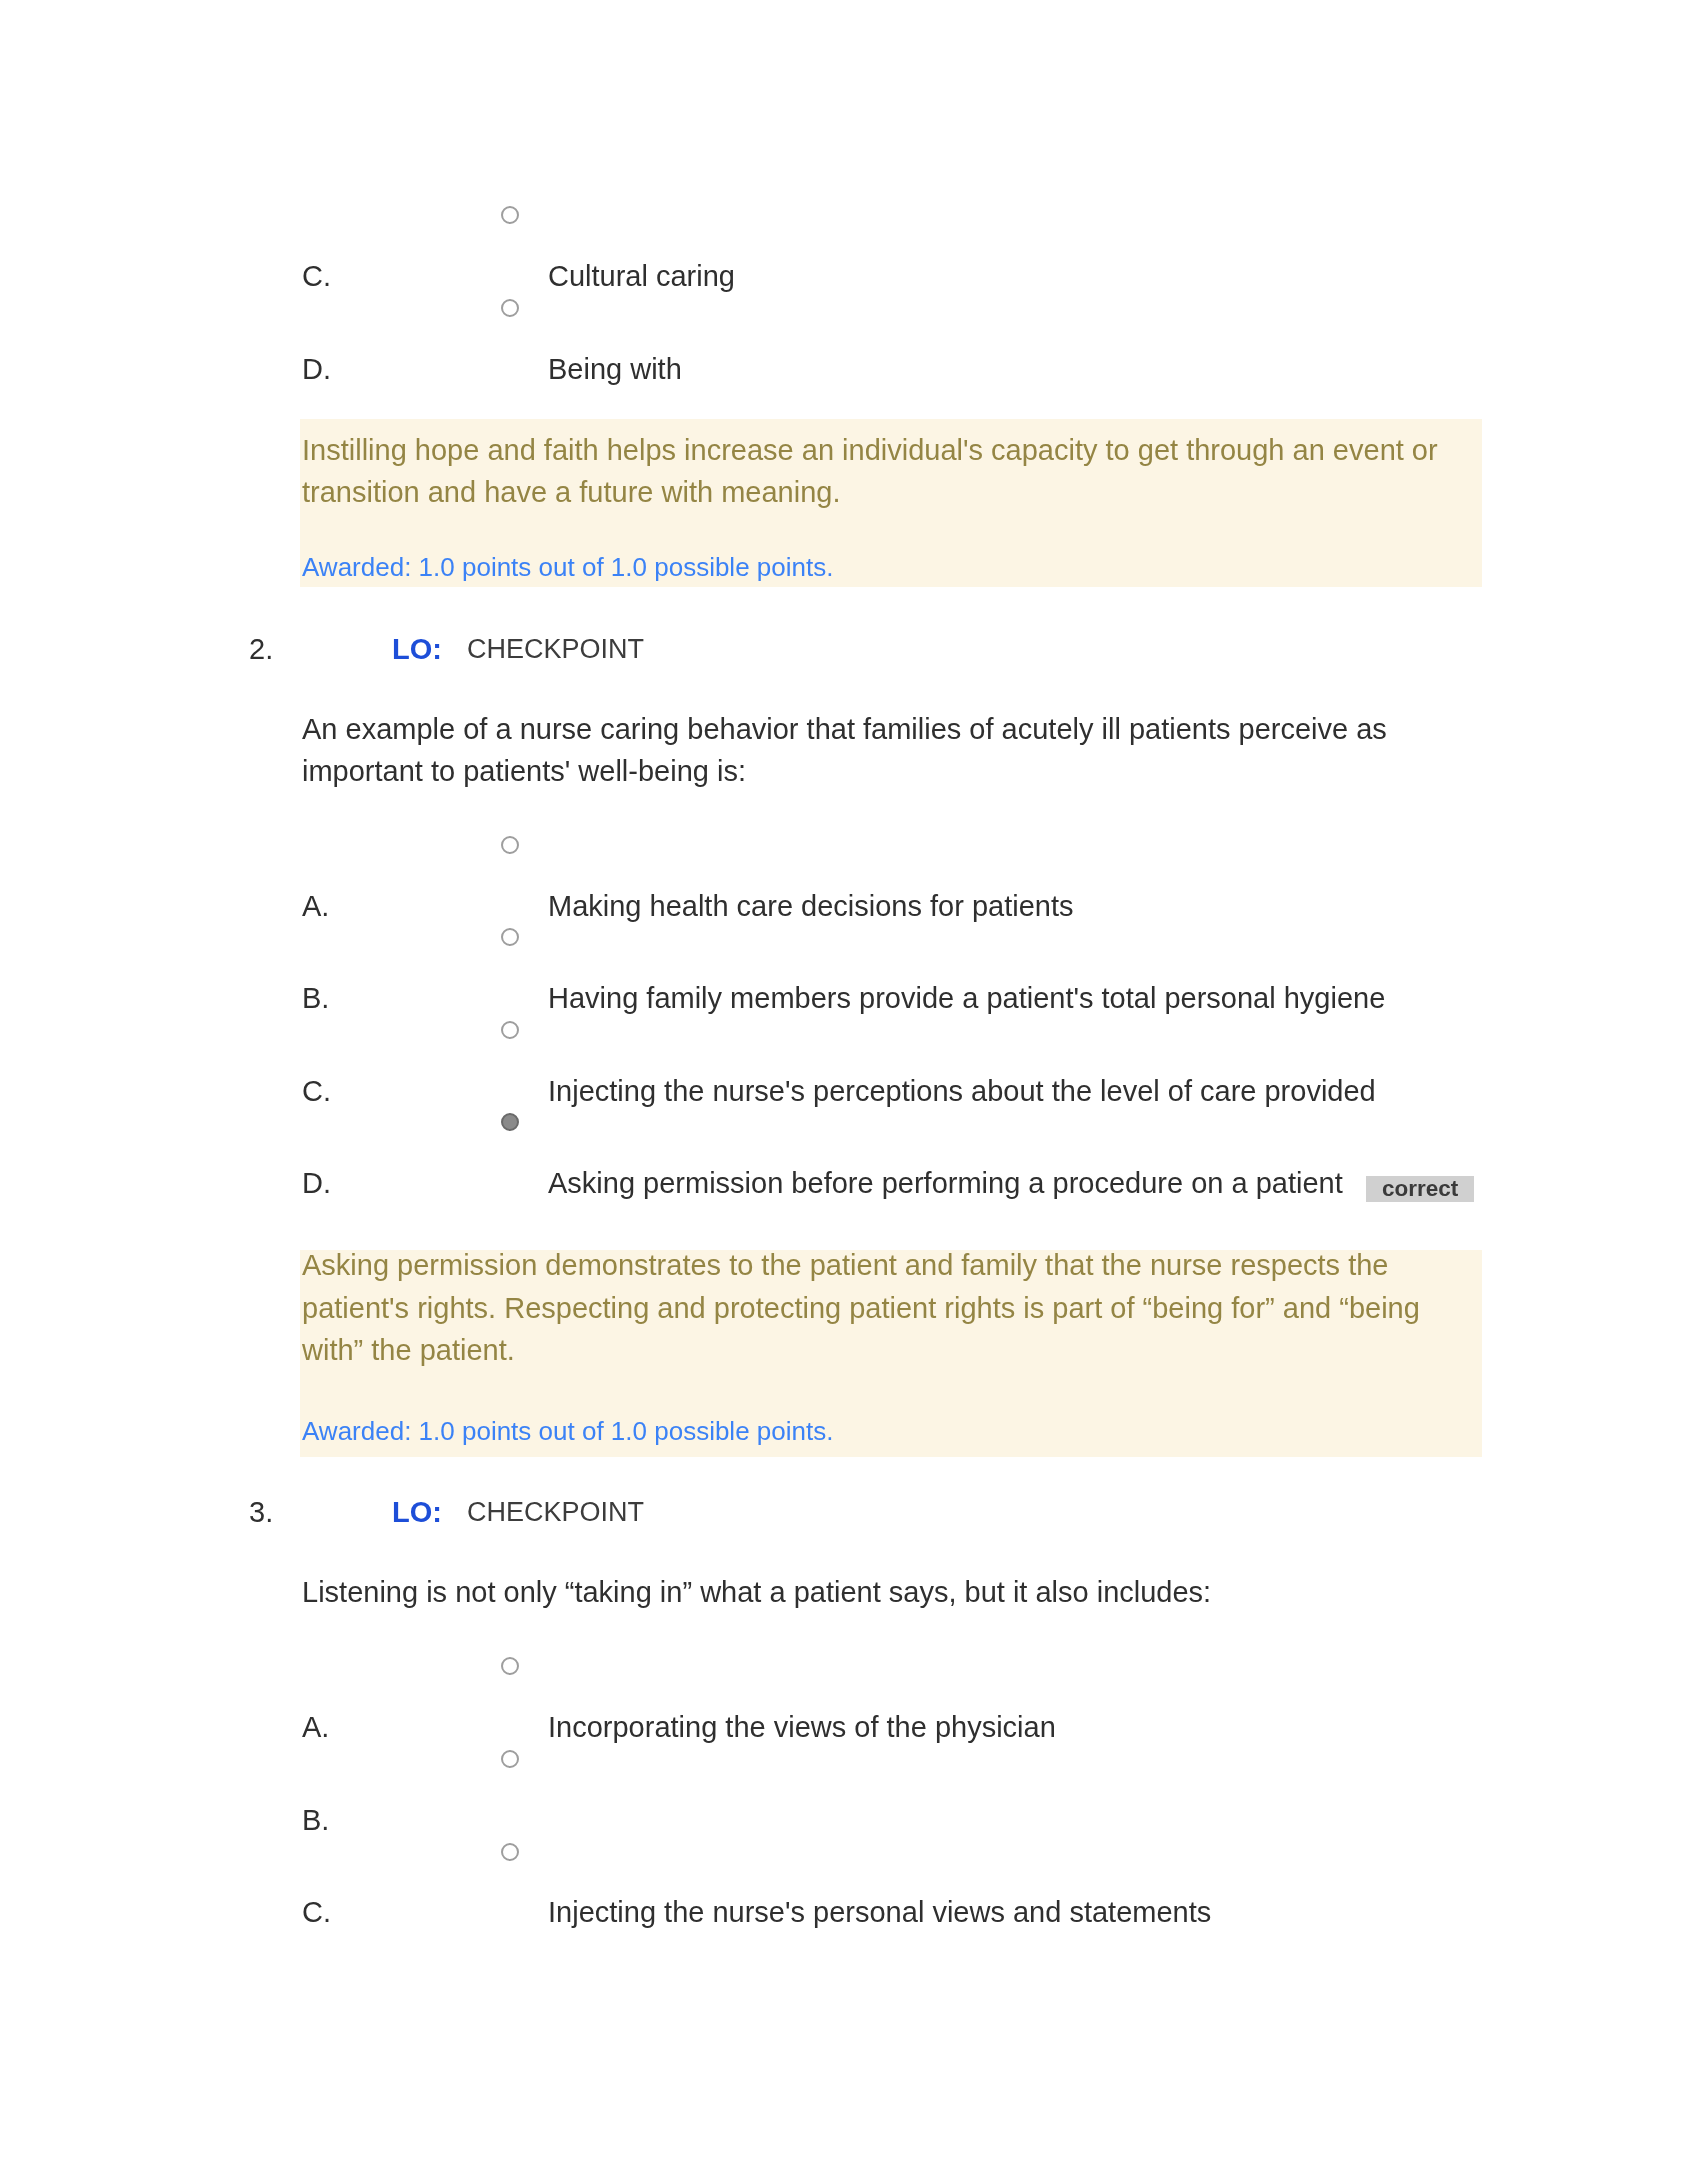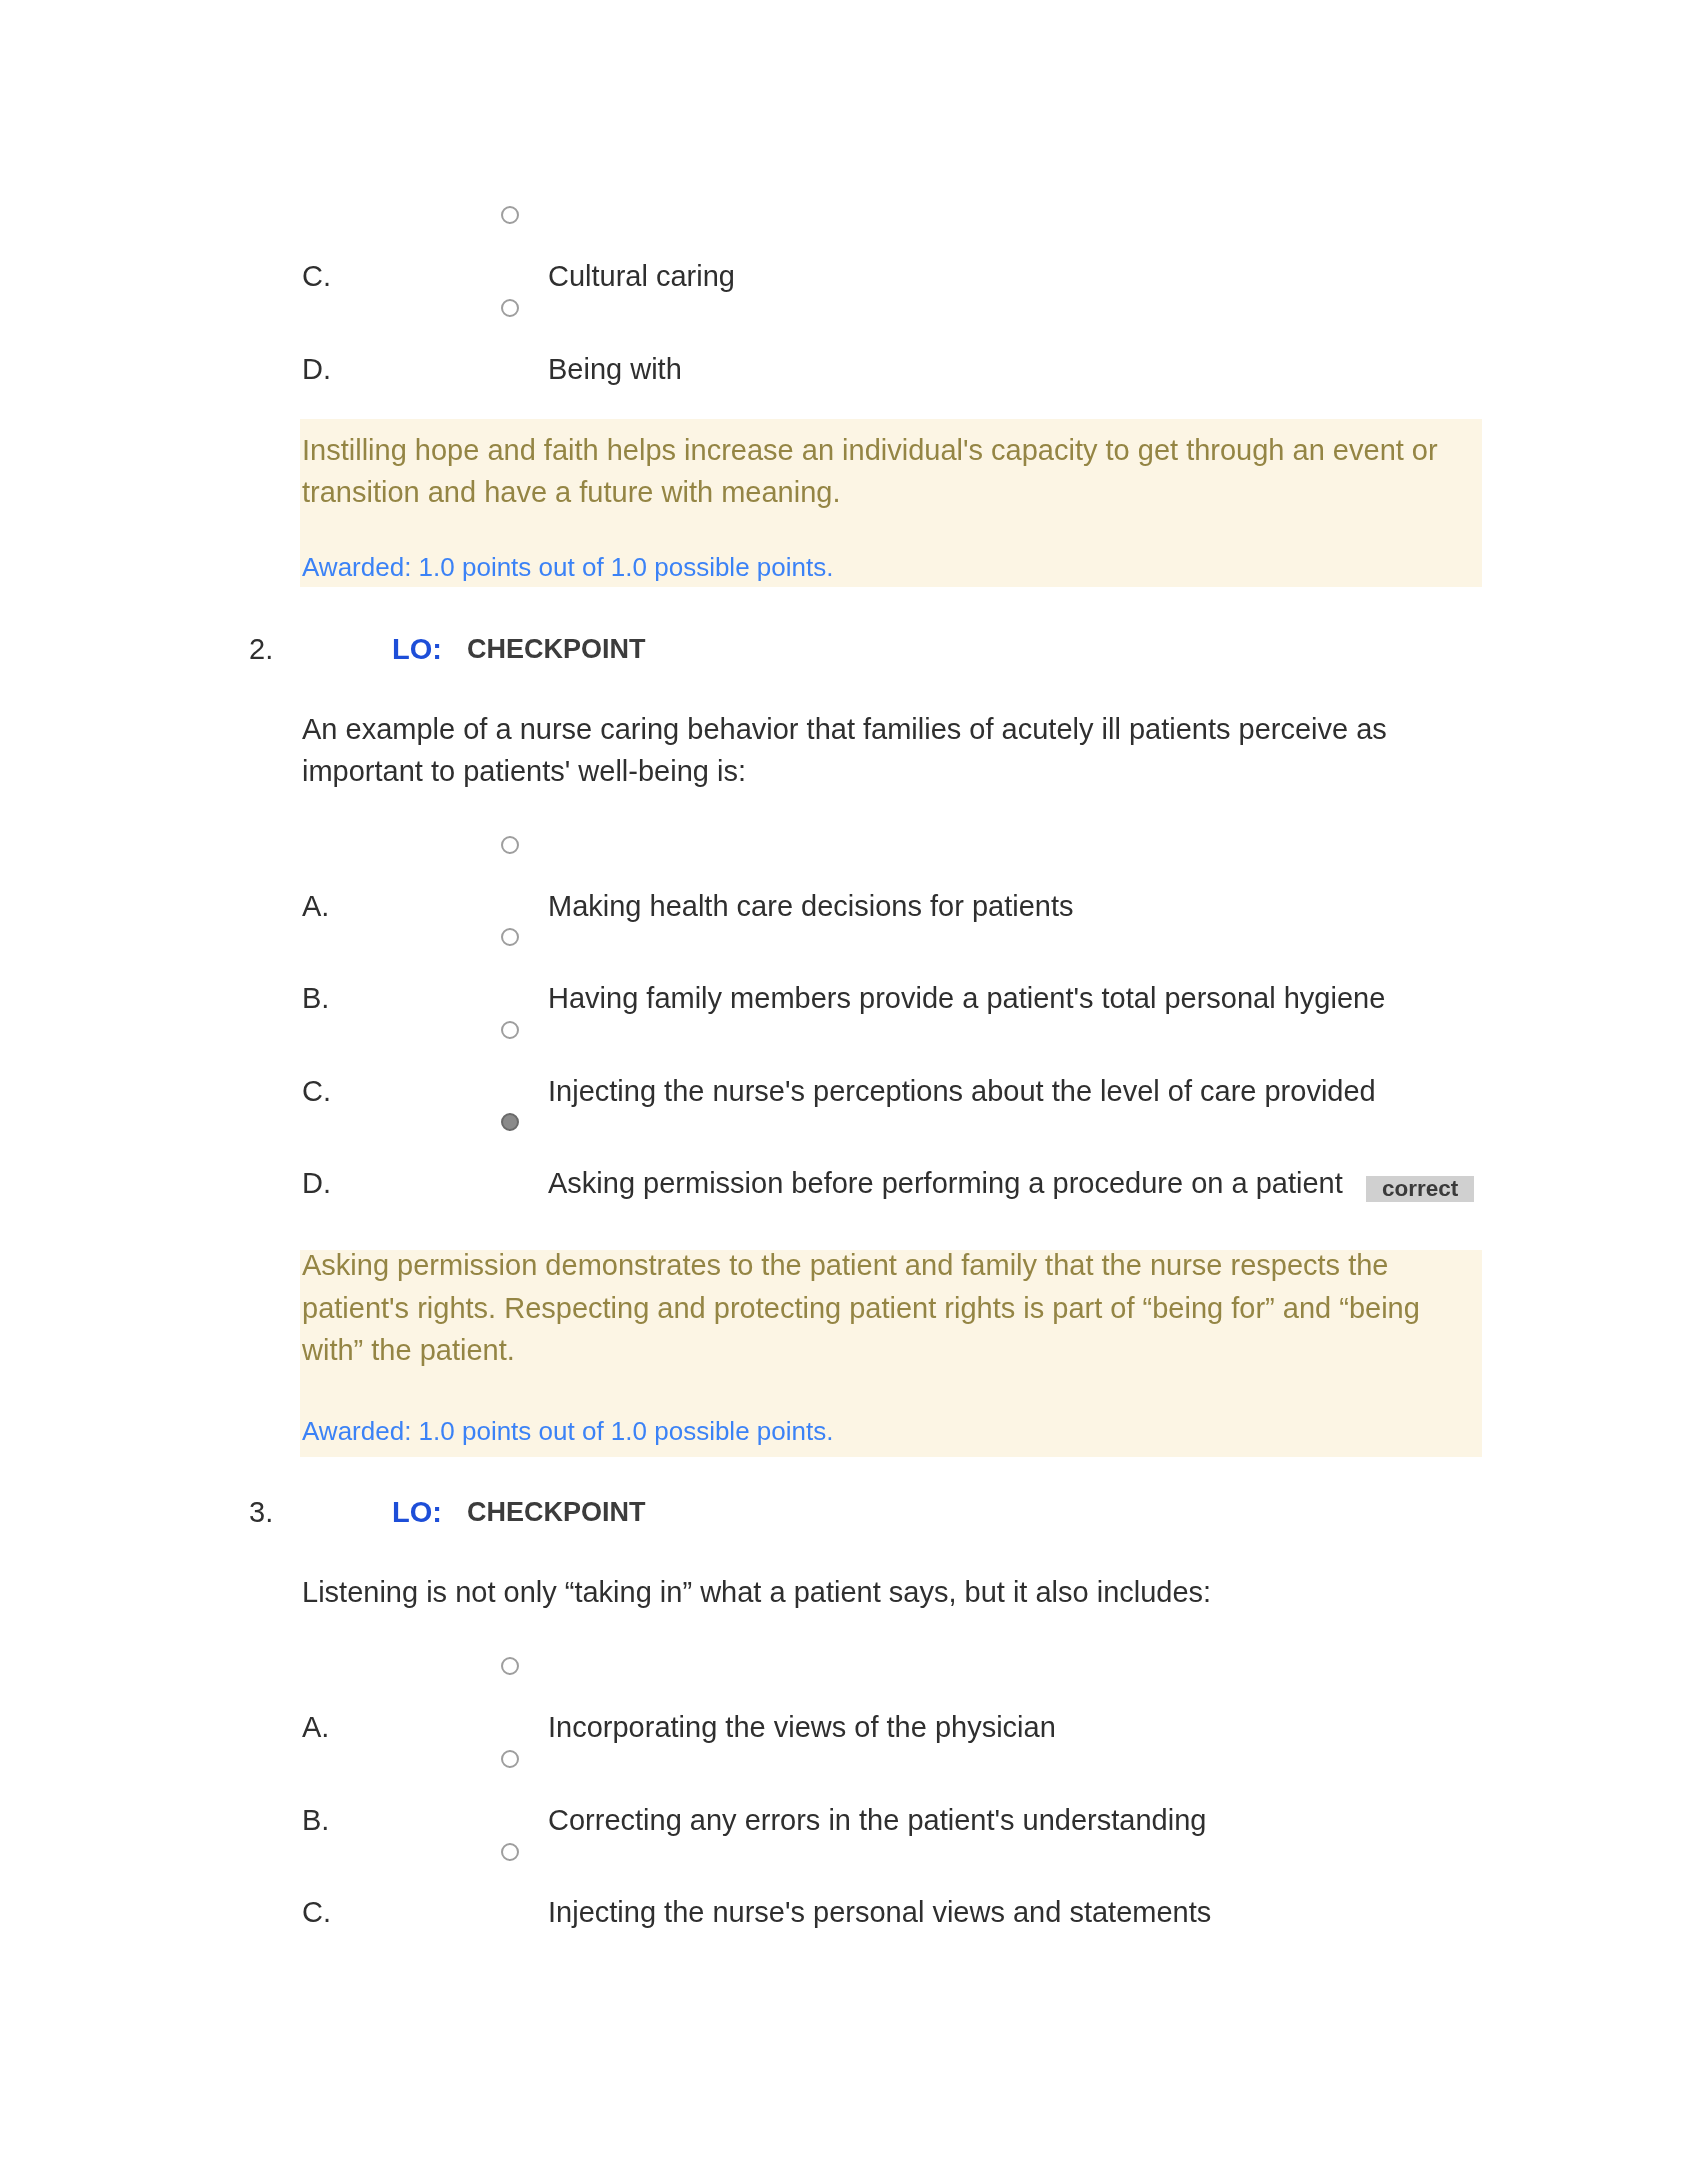--- a/index.html
+++ b/index.html
@@ -8,21 +8,21 @@
 
   
   .opt-letter{position:absolute;left:302px;font-size:29px;color:#2f2f2f;line-height:34px;white-space:nowrap;}
   .opt-text  {position:absolute;left:548px;font-size:29px;color:#2f2f2f;line-height:34px;white-space:nowrap;}
   .opt-radio {position:absolute;left:501px;width:18px;height:18px;border:2px solid #9e9e9e;
               border-radius:50%;background:#fff;box-sizing:border-box;}
   .opt-radio.sel{border:2px solid #6a6a6a;background:#8a8a8a;}
 
   .qnum    {position:absolute;left:249px;font-size:29px;color:#2f2f2f;line-height:34px;white-space:nowrap;}
   .qhead-lo{position:absolute;left:392px;font-size:29px;color:#1d4ed8;font-weight:bold;line-height:34px;white-space:nowrap;}
-  .qhead-cp{position:absolute;left:467px;font-size:27px;color:#3c3c3c;font-weight:bold;line-height:34px;white-space:nowrap;text-align:center;}
+  .qhead-cp{position:absolute;left:467px;font-size:27px;color:#3c3c3c;font-weight:normal;line-height:34px;white-space:nowrap;text-align:center;}
   .qstem   {position:absolute;left:302px;font-size:29px;color:#2f2f2f;line-height:42px;white-space:nowrap;}
 
   .fbbox  {position:absolute;left:300px;width:1182px;background:#fcf5e4;}
   .fbtext {position:absolute;left:302px;font-size:29px;color:#948544;line-height:42px;white-space:nowrap;}
   .fbaward{position:absolute;left:302px;font-size:26px;color:#3b82f6;line-height:34px;white-space:nowrap;}
 
   .badge{position:absolute;left:1366px;font-size:22.5px;font-weight:bold;color:#3a3a3a;
          background:#d0d0d0;padding:0 16px;line-height:26px;white-space:nowrap;}
 </style>
 </head>
@@ -78,20 +78,19 @@
   <div class="qhead-cp" style="top:1495px">CHECKPOINT</div>
 
   <div class="qstem" style="top:1571px">Listening is not only “taking in” what a patient says, but it also includes:</div>
 
   <div class="opt-radio" style="top:1657px"></div>
   <div class="opt-letter" style="top:1710px">A.</div>
   <div class="opt-text" style="top:1710px">Incorporating the views of the physician</div>
 
   <div class="opt-radio" style="top:1750px"></div>
   <div class="opt-letter" style="top:1803px">B.</div>
-  <div class="opt-text" style="top:1803px">Correcting any errors in the patient's understanding</div>
 
   <div class="opt-radio" style="top:1843px"></div>
   <div class="opt-letter" style="top:1895px">C.</div>
   <div class="opt-text" style="top:1895px">Injecting the nurse's personal views and statements</div>
 
 </div>
 
 
 </body></html>

